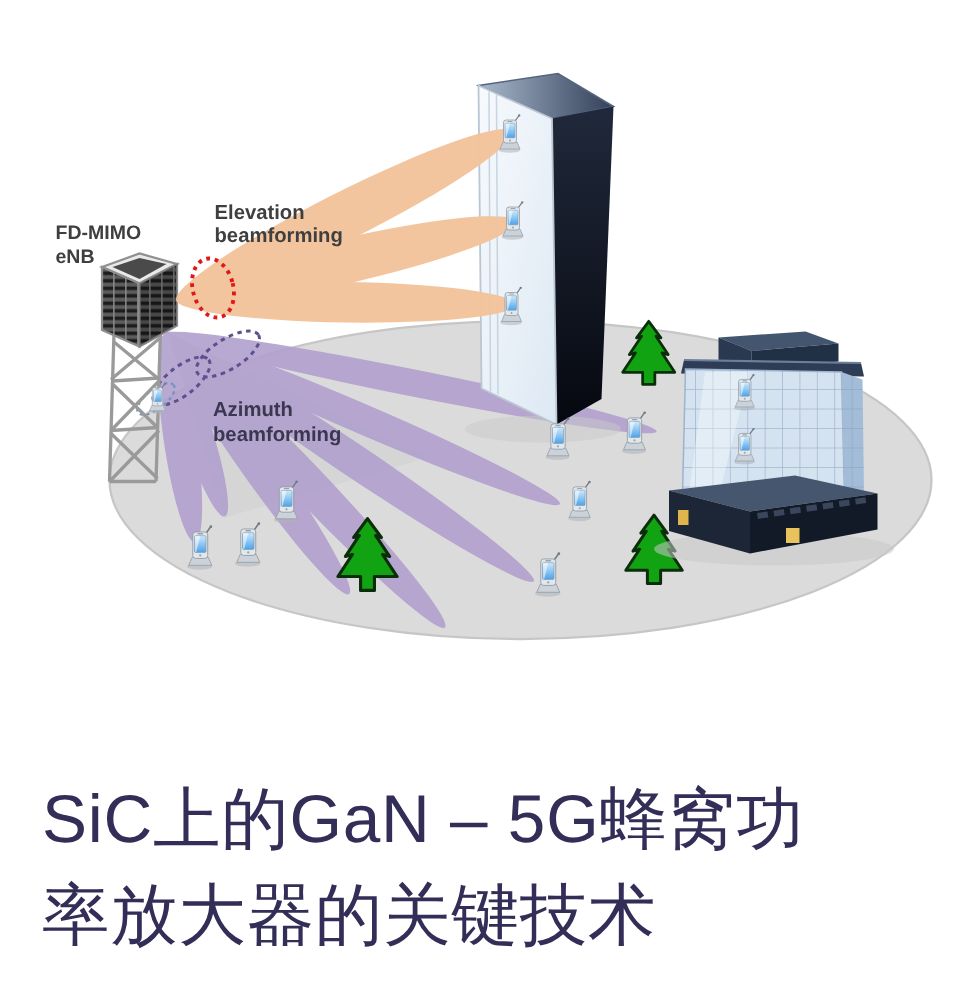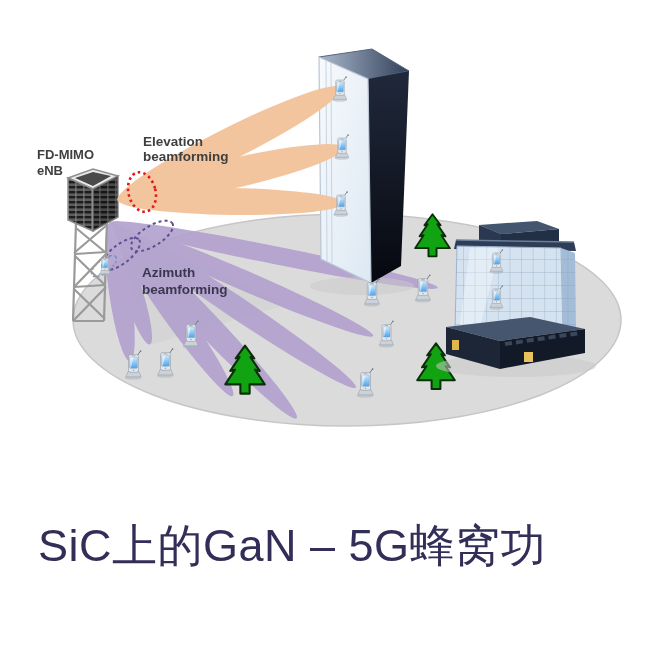--- a/index.html
+++ b/index.html
@@ -3,21 +3,21 @@
 <meta charset="utf-8">
 <style>
   html,body{margin:0;padding:0;background:#ffffff;}
   .page{
     width:647px;height:657px;position:relative;overflow:hidden;
     background:#ffffff;font-family:"Liberation Sans",sans-serif;
   }
   .diagram-wrap{width:647px;height:500px;position:relative;}
   svg text{font-family:"Liberation Sans",sans-serif;}
   .article-title{
-    margin:14px 0 0 38px;
+    margin:14px 0 0 28px;
     font-size:45px;
     line-height:64px;
     font-weight:400;
     letter-spacing:0.5px;
     color:#322e57;
     font-family:"Liberation Sans",sans-serif;
   }
 </style>
 </head>
 <body>
@@ -169,15 +169,15 @@
       <text x="37" y="159" font-size="13" fill="#3f3f3f">FD-MIMO</text>
       <text x="37" y="175" font-size="13" fill="#3f3f3f">eNB</text>
       <text x="143" y="146" font-size="13.5" fill="#3f3f3f">Elevation</text>
       <text x="143" y="161" font-size="13.5" fill="#3f3f3f">beamforming</text>
       <text x="142" y="277" font-size="13.5" fill="#3b3750">Azimuth</text>
       <text x="142" y="294" font-size="13.5" fill="#3b3750">beamforming</text>
     </g>
   </svg>
   </div>
 
-  <h1 class="article-title"><span>SiC上的GaN – 5G蜂窝功</span><br></h1>
+  <h1 class="article-title"><span>SiC上的GaN – 5G蜂窝功</span><br><span>率放大器的关键技术</span></h1>
 
 </div>
 
 </body></html>

